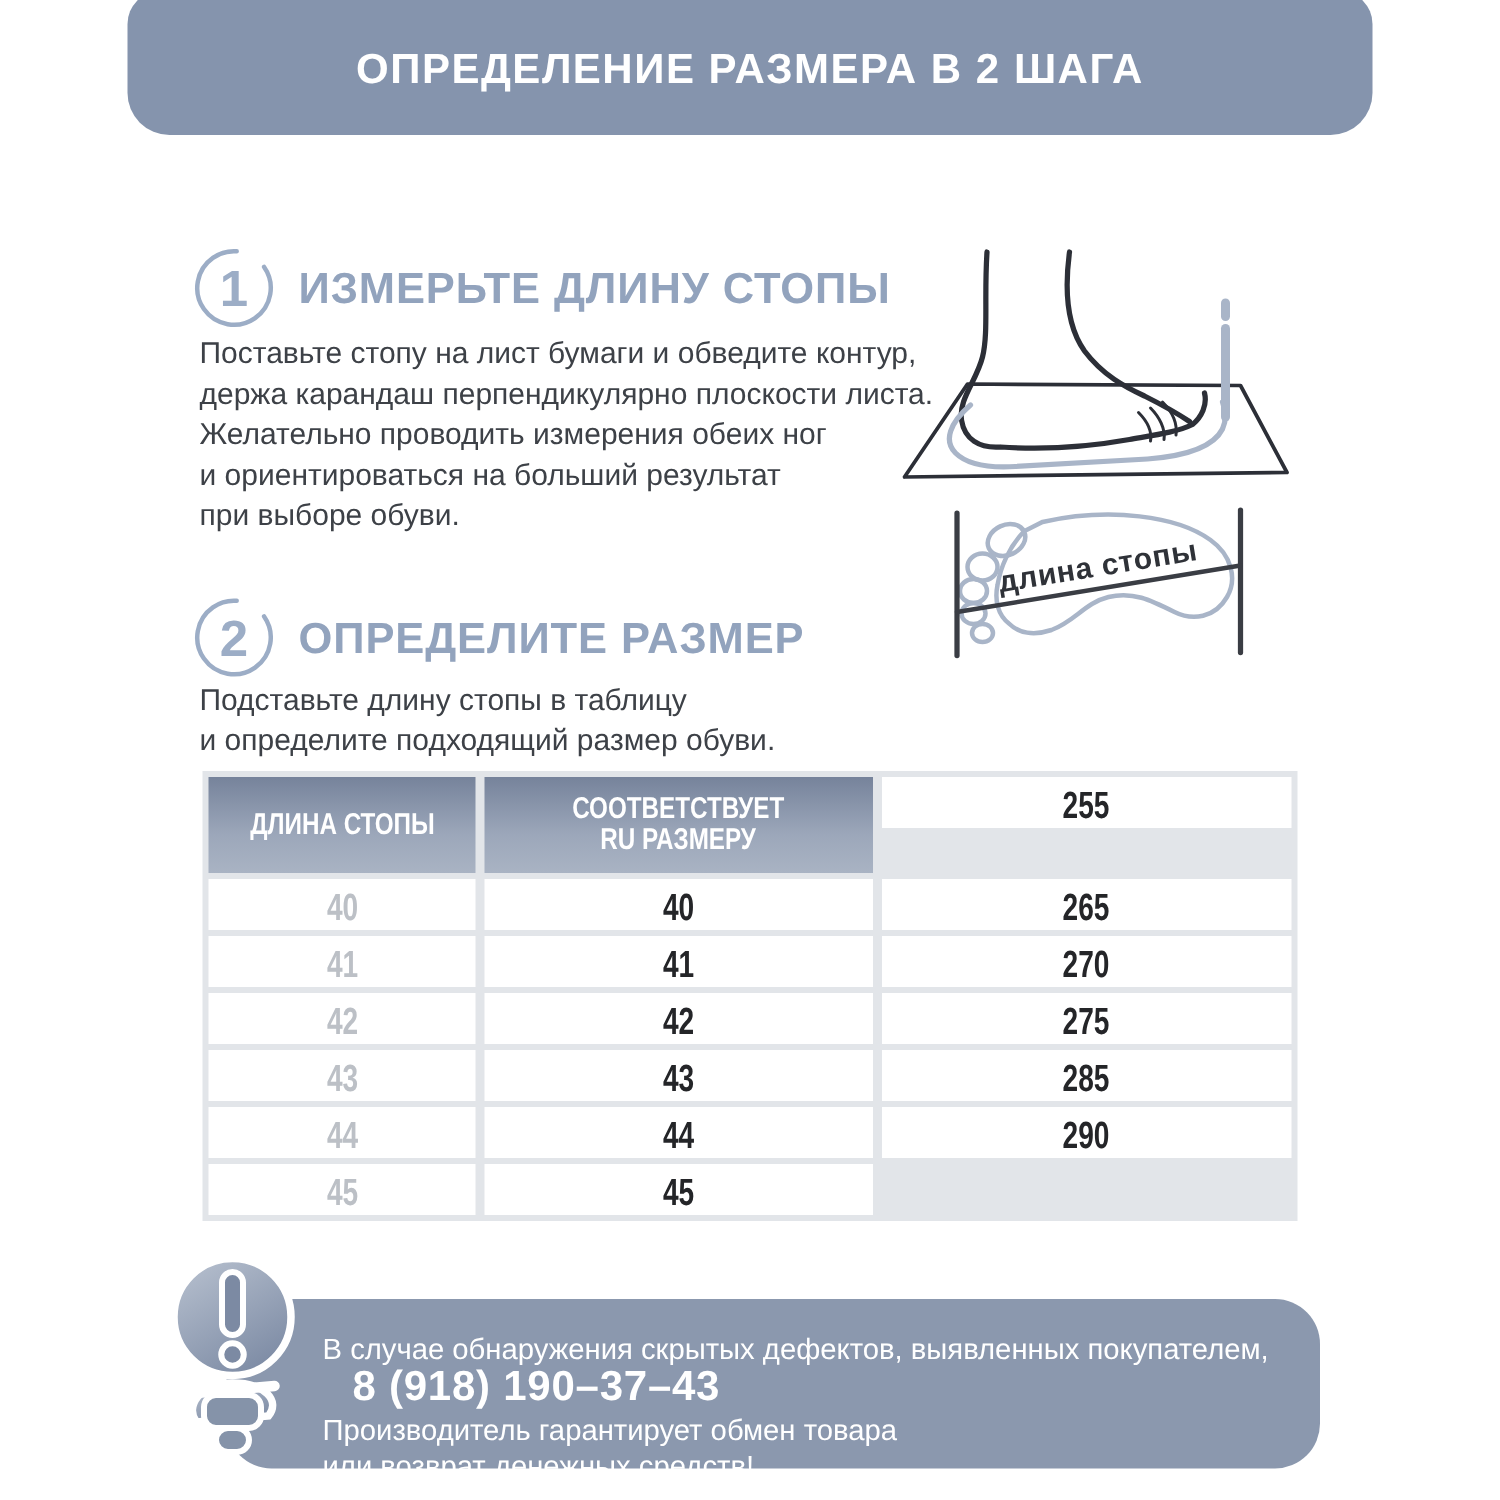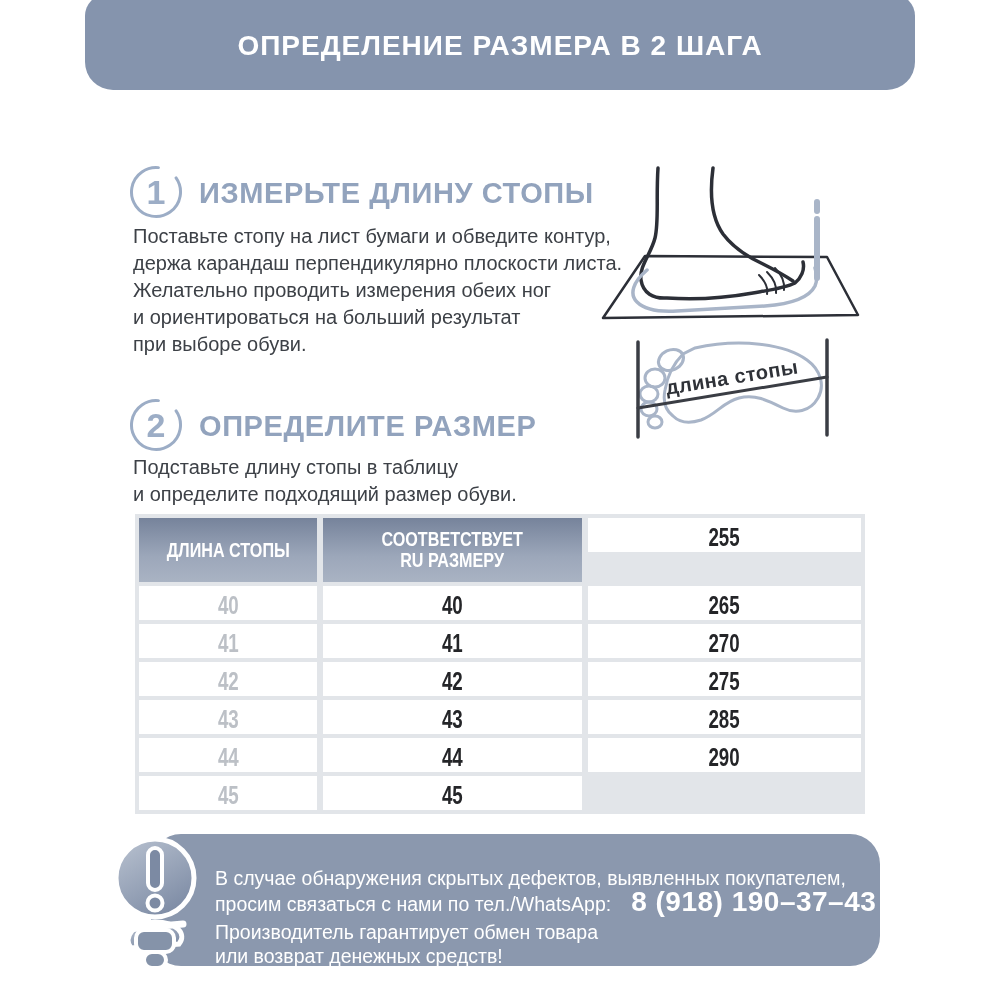--- a/index.html
+++ b/index.html
@@ -59,23 +59,23 @@
   .td-cell{
     height:34px;background:#fff;
     display:flex;align-items:flex-end;justify-content:center;
     font-size:24px;font-weight:700;
   }
   .td-dark{color:var(--table-number-dark,#242528);}
   .td-gray{color:var(--table-number-gray,#bcc0c6);}
   .num-inner{display:inline-block;transform:scale(0.78,1.05);}
   
   .note-box{
-    position:absolute;left:151px;top:834px;width:729px;height:132px;
+    position:absolute;left:151px;top:866px;width:729px;height:113px;
     background:var(--note-bg,#8b98ae);border-radius:30px;box-sizing:border-box;
-    padding:32px 20px 0 64px;color:#fff;
+    padding:22px 20px 0 64px;color:#fff;
   }
   .note-line{font-size:19.5px;font-weight:500;line-height:24px;white-space:nowrap;}
   .note-line2{display:flex;align-items:baseline;height:30px;}
   .note-phone{font-size:28px;font-weight:700;margin-left:20px;letter-spacing:0.5px;white-space:nowrap;}
   .bulb{position:absolute;left:103px;top:826px;}
 </style>
 </head>
 <body>
 
 <div id="canvas">
@@ -211,21 +211,20 @@
         <span class="num-inner">45</span>
       </div>
     <div class="td-cell td-dark">
         <span class="num-inner">45</span>
       </div>
   </div>
 
   <div class="note-box">
     <div class="note-line">В случае обнаружения скрытых дефектов, выявленных покупателем,</div>
     <div class="note-line note-line2">
-      <span>просим связаться с нами по тел./WhatsApp:</span>
       <span class="note-phone">8 (918) 190–37–43</span>
     </div>
     <div class="note-line">Производитель гарантирует обмен товара</div>
     <div class="note-line">или возврат денежных средств!</div>
   </div>
 
   <svg class="bulb" width="110" height="170" viewBox="0 0 110 170">
     <defs>
       <linearGradient id="bulbgrad" x1="0" y1="0" x2="0.6" y2="1">
         <stop offset="0" stop-color="#bac3d1"></stop>

